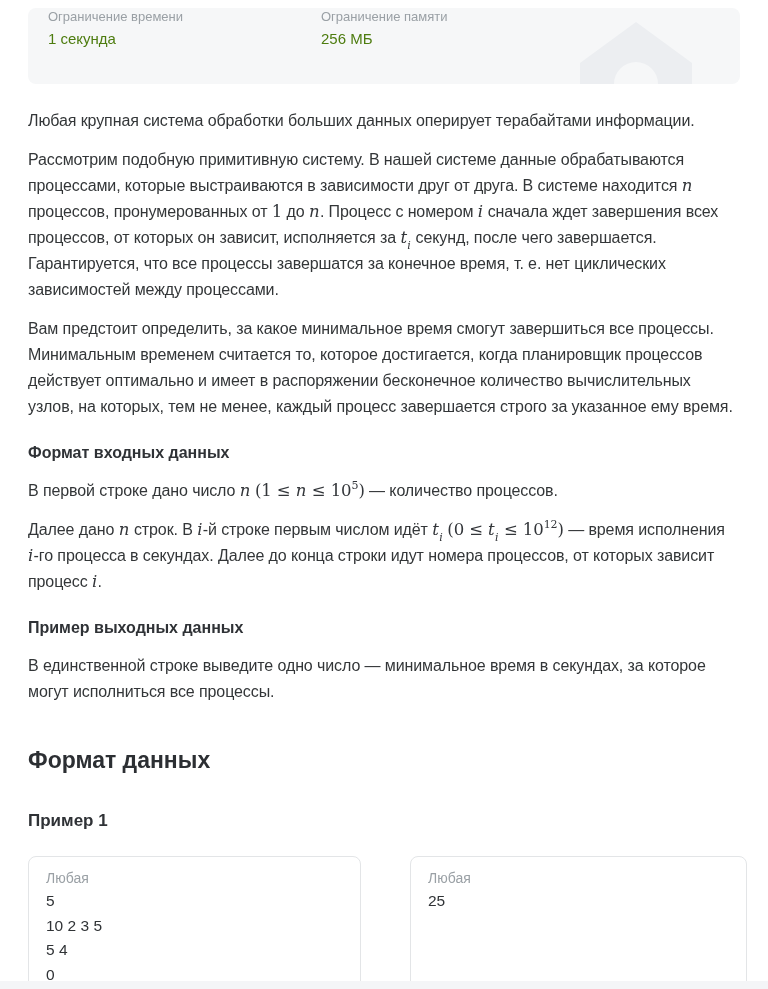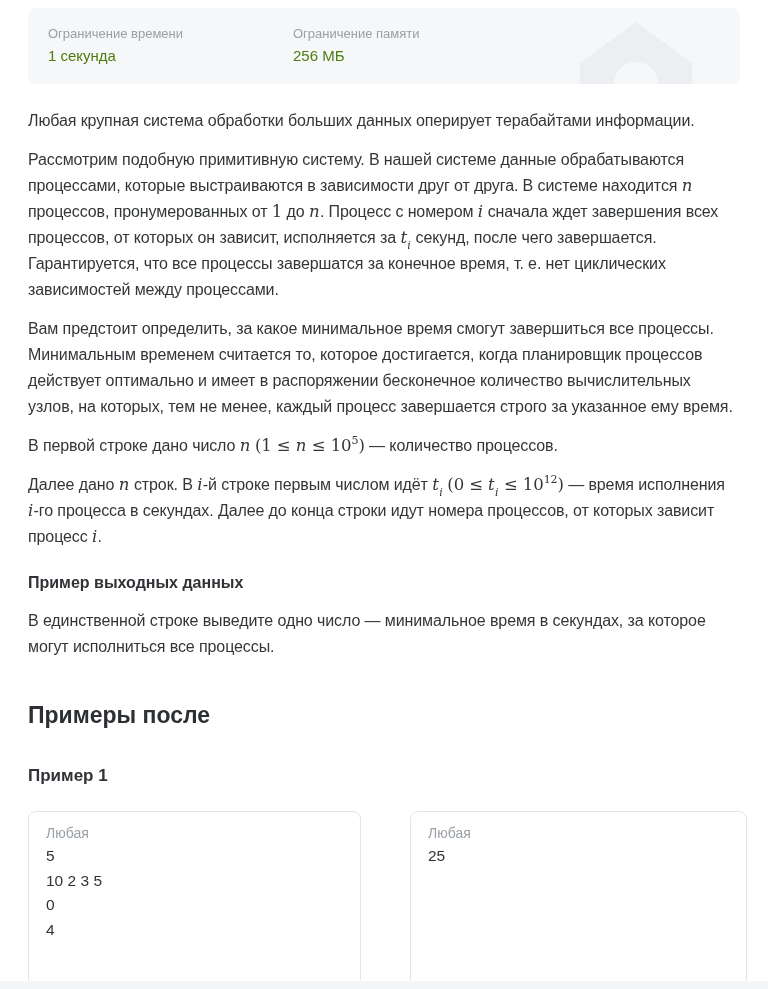--- a/index.html
+++ b/index.html
@@ -14,24 +14,25 @@
   .page { padding: 8px 28px 0 28px; position: relative; }
 
   
   .limits-card {
     position: relative;
     background: #f6f7f8;
     border-radius: 8px;
     height: 76px;
     overflow: hidden;
     display: flex;
-    align-items: center;
+    align-items: flex-start;
     width: 712px;
     box-sizing: border-box;
     padding: 0 20px;
+    gap: 28px;
   }
   .limit-col { width: 245px; }
   .limit-label { font-size: 13px; color: #9aa0a5; line-height: 18px; }
   .limit-value { font-size: 15px; color: #4d7c0f; line-height: 22px; margin-top: 2px; }
   .watermark { position: absolute; right: 48px; top: 14px; pointer-events: none; }
   .watermark svg { display: block; }
 
   
   .statement p {
     font-size: 16px;
@@ -128,36 +129,38 @@
              M78 62 a22 22 0 0 0 -44 0 Z"></path>
       </svg>
     </div>
   </div>
 
   <div class="statement">
     <p>Любая крупная система обработки больших данных оперирует терабайтами информации.</p>
     <p>Рассмотрим подобную примитивную систему. В нашей системе данные обрабатываются процессами, которые выстраиваются в зависимости друг от друга. В системе находится <span class="math"><i>n</i></span> процессов, пронумерованных от <span class="math">1</span> до <span class="math"><i>n</i></span>. Процесс с номером <span class="math"><i>i</i></span> сначала ждет завершения всех процессов, от которых он зависит, исполняется за <span class="math"><i>t</i><sub><i>i</i></sub></span> секунд, после чего завершается. Гарантируется, что все процессы завершатся за конечное время, т. е. нет циклических зависимостей между процессами.</p>
     <p>Вам предстоит определить, за какое минимальное время смогут завершиться все процессы. Минимальным временем считается то, которое достигается, когда планировщик процессов действует оптимально и имеет в распоряжении бесконечное количество вычислительных узлов, на которых, тем не менее, каждый процесс завершается строго за указанное ему время.</p>
 
+    <h3>Формат входных данных</h3>
     <p>В первой строке дано число <span class="math"><i>n</i></span> <span class="math">(1 ≤ <i>n</i> ≤ 10<sup>5</sup>)</span> — количество процессов.</p>
     <p>Далее дано <span class="math"><i>n</i></span> строк. В <span class="math"><i>i</i></span>-й строке первым числом идёт <span class="math"><i>t</i><sub><i>i</i></sub></span> <span class="math">(0 ≤ <i>t</i><sub><i>i</i></sub> ≤ 10<sup>12</sup>)</span> — время исполнения <span class="math"><i>i</i></span>-го процесса в секундах. Далее до конца строки идут номера процессов, от которых зависит процесс <span class="math"><i>i</i></span>.</p>
 
     <h3>Пример выходных данных</h3>
     <p>В единственной строке выведите одно число — минимальное время в секундах, за которое могут исполниться все процессы.</p>
   </div>
 
-  <h2 class="examples-heading">Примеры после</h2>
+  <h2 class="examples-heading">Формат данных</h2>
   <h4 class="example-title">Пример 1</h4>
 
   <div class="io-row">
     <div class="io-box input">
       <div class="io-label">Любая</div>
       <div class="io-lines">
           <div class="io-line">5</div>
           <div class="io-line">10 2 3 5</div>
+          <div class="io-line">5 4</div>
           <div class="io-line">0</div>
           <div class="io-line">4</div>
         </div>
     </div>
     <div class="io-box output">
       <div class="io-label">Любая</div>
       <div class="io-lines">
           <div class="io-line">25</div>
         </div>
     </div>

